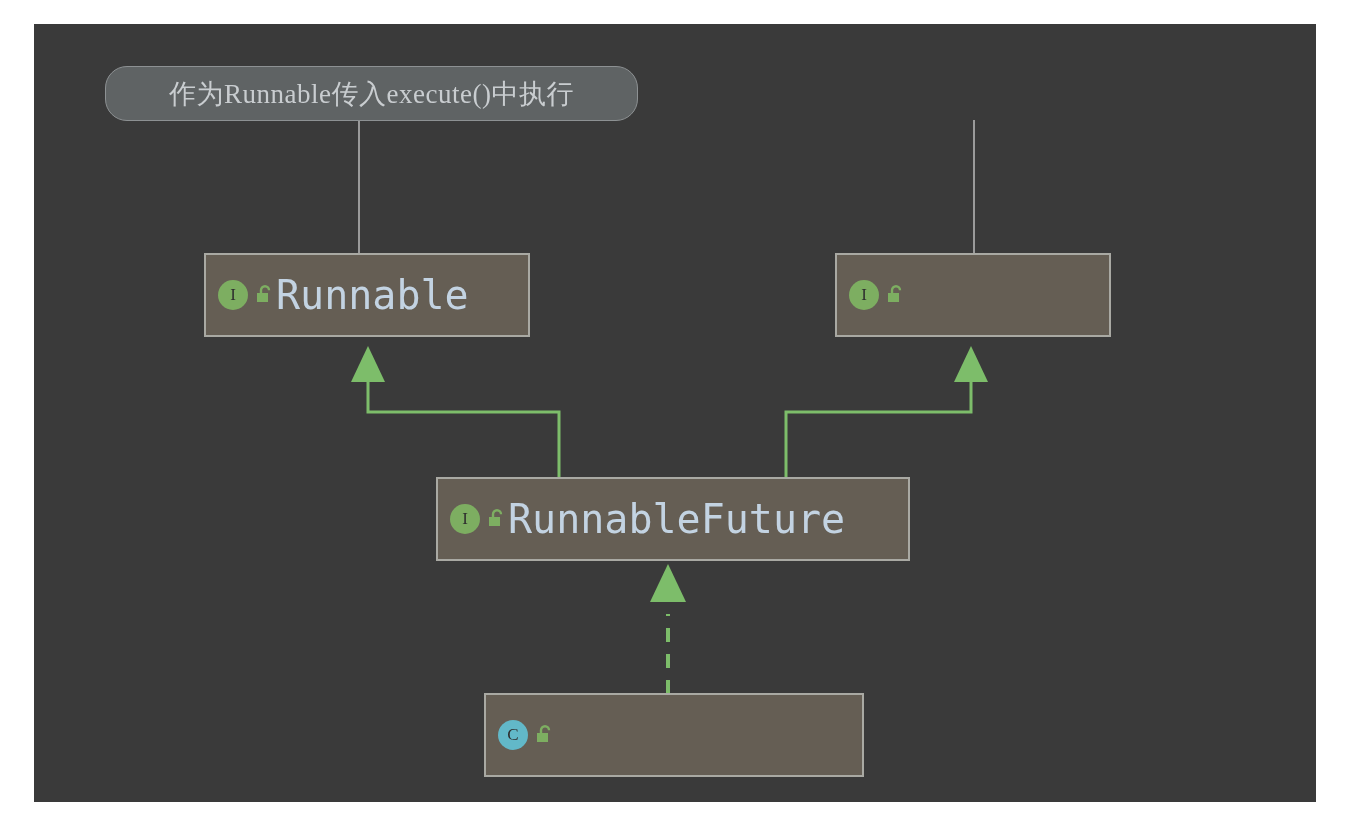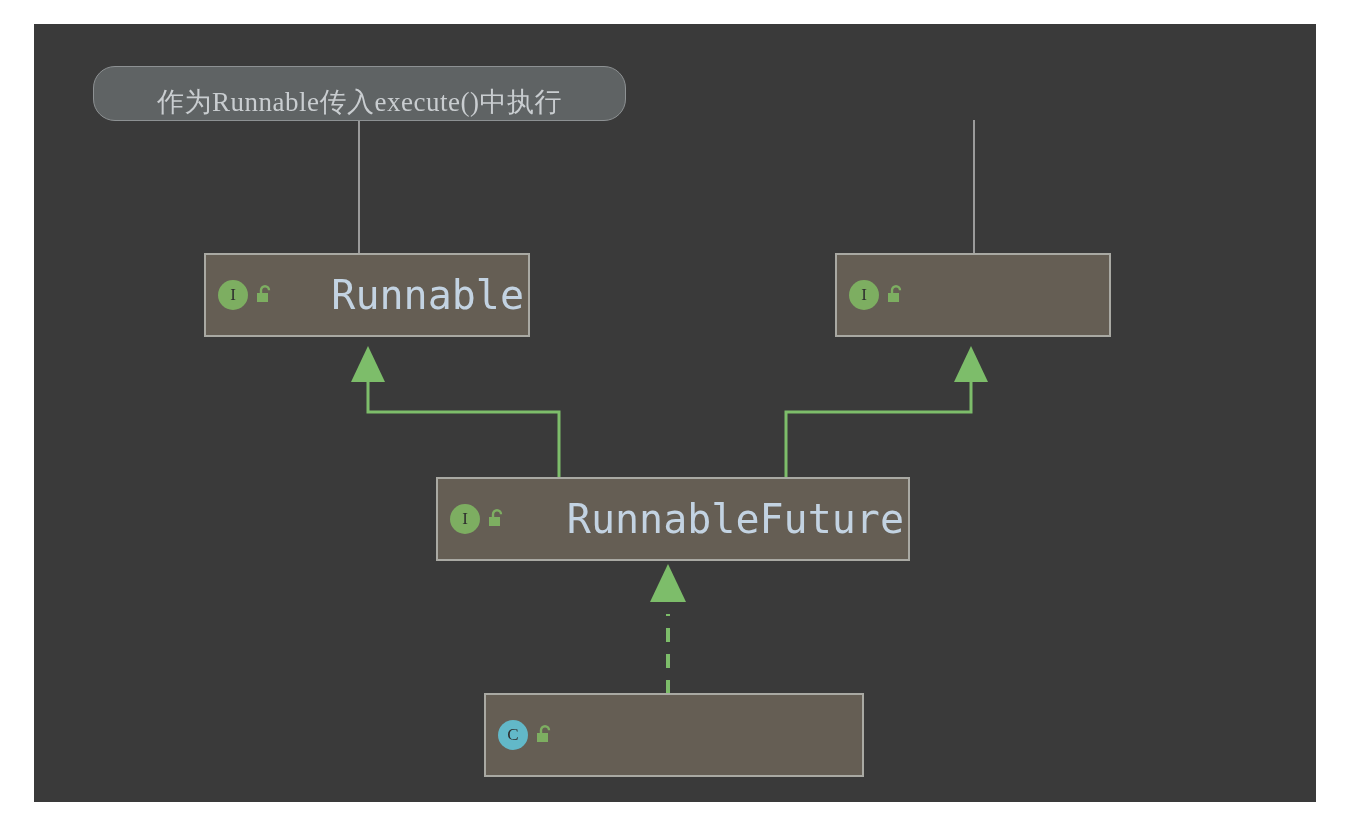--- a/index.html
+++ b/index.html
@@ -27,26 +27,27 @@
 
   
   .note {
     position: absolute;
     box-sizing: border-box;
     background: #5f6364;
     border: 1px solid #8d9193;
     border-radius: 22px;
     color: #c9cdd0;
     display: flex;
-    align-items: flex-end;
+    align-items: center;
     justify-content: center;
     font-family: "Liberation Serif", serif;
     font-size: 27px;
     letter-spacing: 0.5px;
     white-space: nowrap;
+    margin-left: 12px;
   }
 
   
   .node {
     position: absolute;
     box-sizing: border-box;
     background: #655e54;
     border: 2px solid #a9a9a3;
     display: flex;
     align-items: center;
@@ -76,21 +77,21 @@
   .lock-icon {
     width: 22px;
     height: 22px;
     margin-left: 6px;
     flex: 0 0 auto;
     display: block;
   }
 
   .node-label {
     flex: 1 1 auto;
-    text-align: right;
+    text-align: left;
     color: #c3d3e2;
     font-family: "DejaVu Sans Mono", monospace;
     font-size: 40px;
     letter-spacing: 0px;
     white-space: nowrap;
     padding-right: 4px;
   }
 
   
   #edges {

